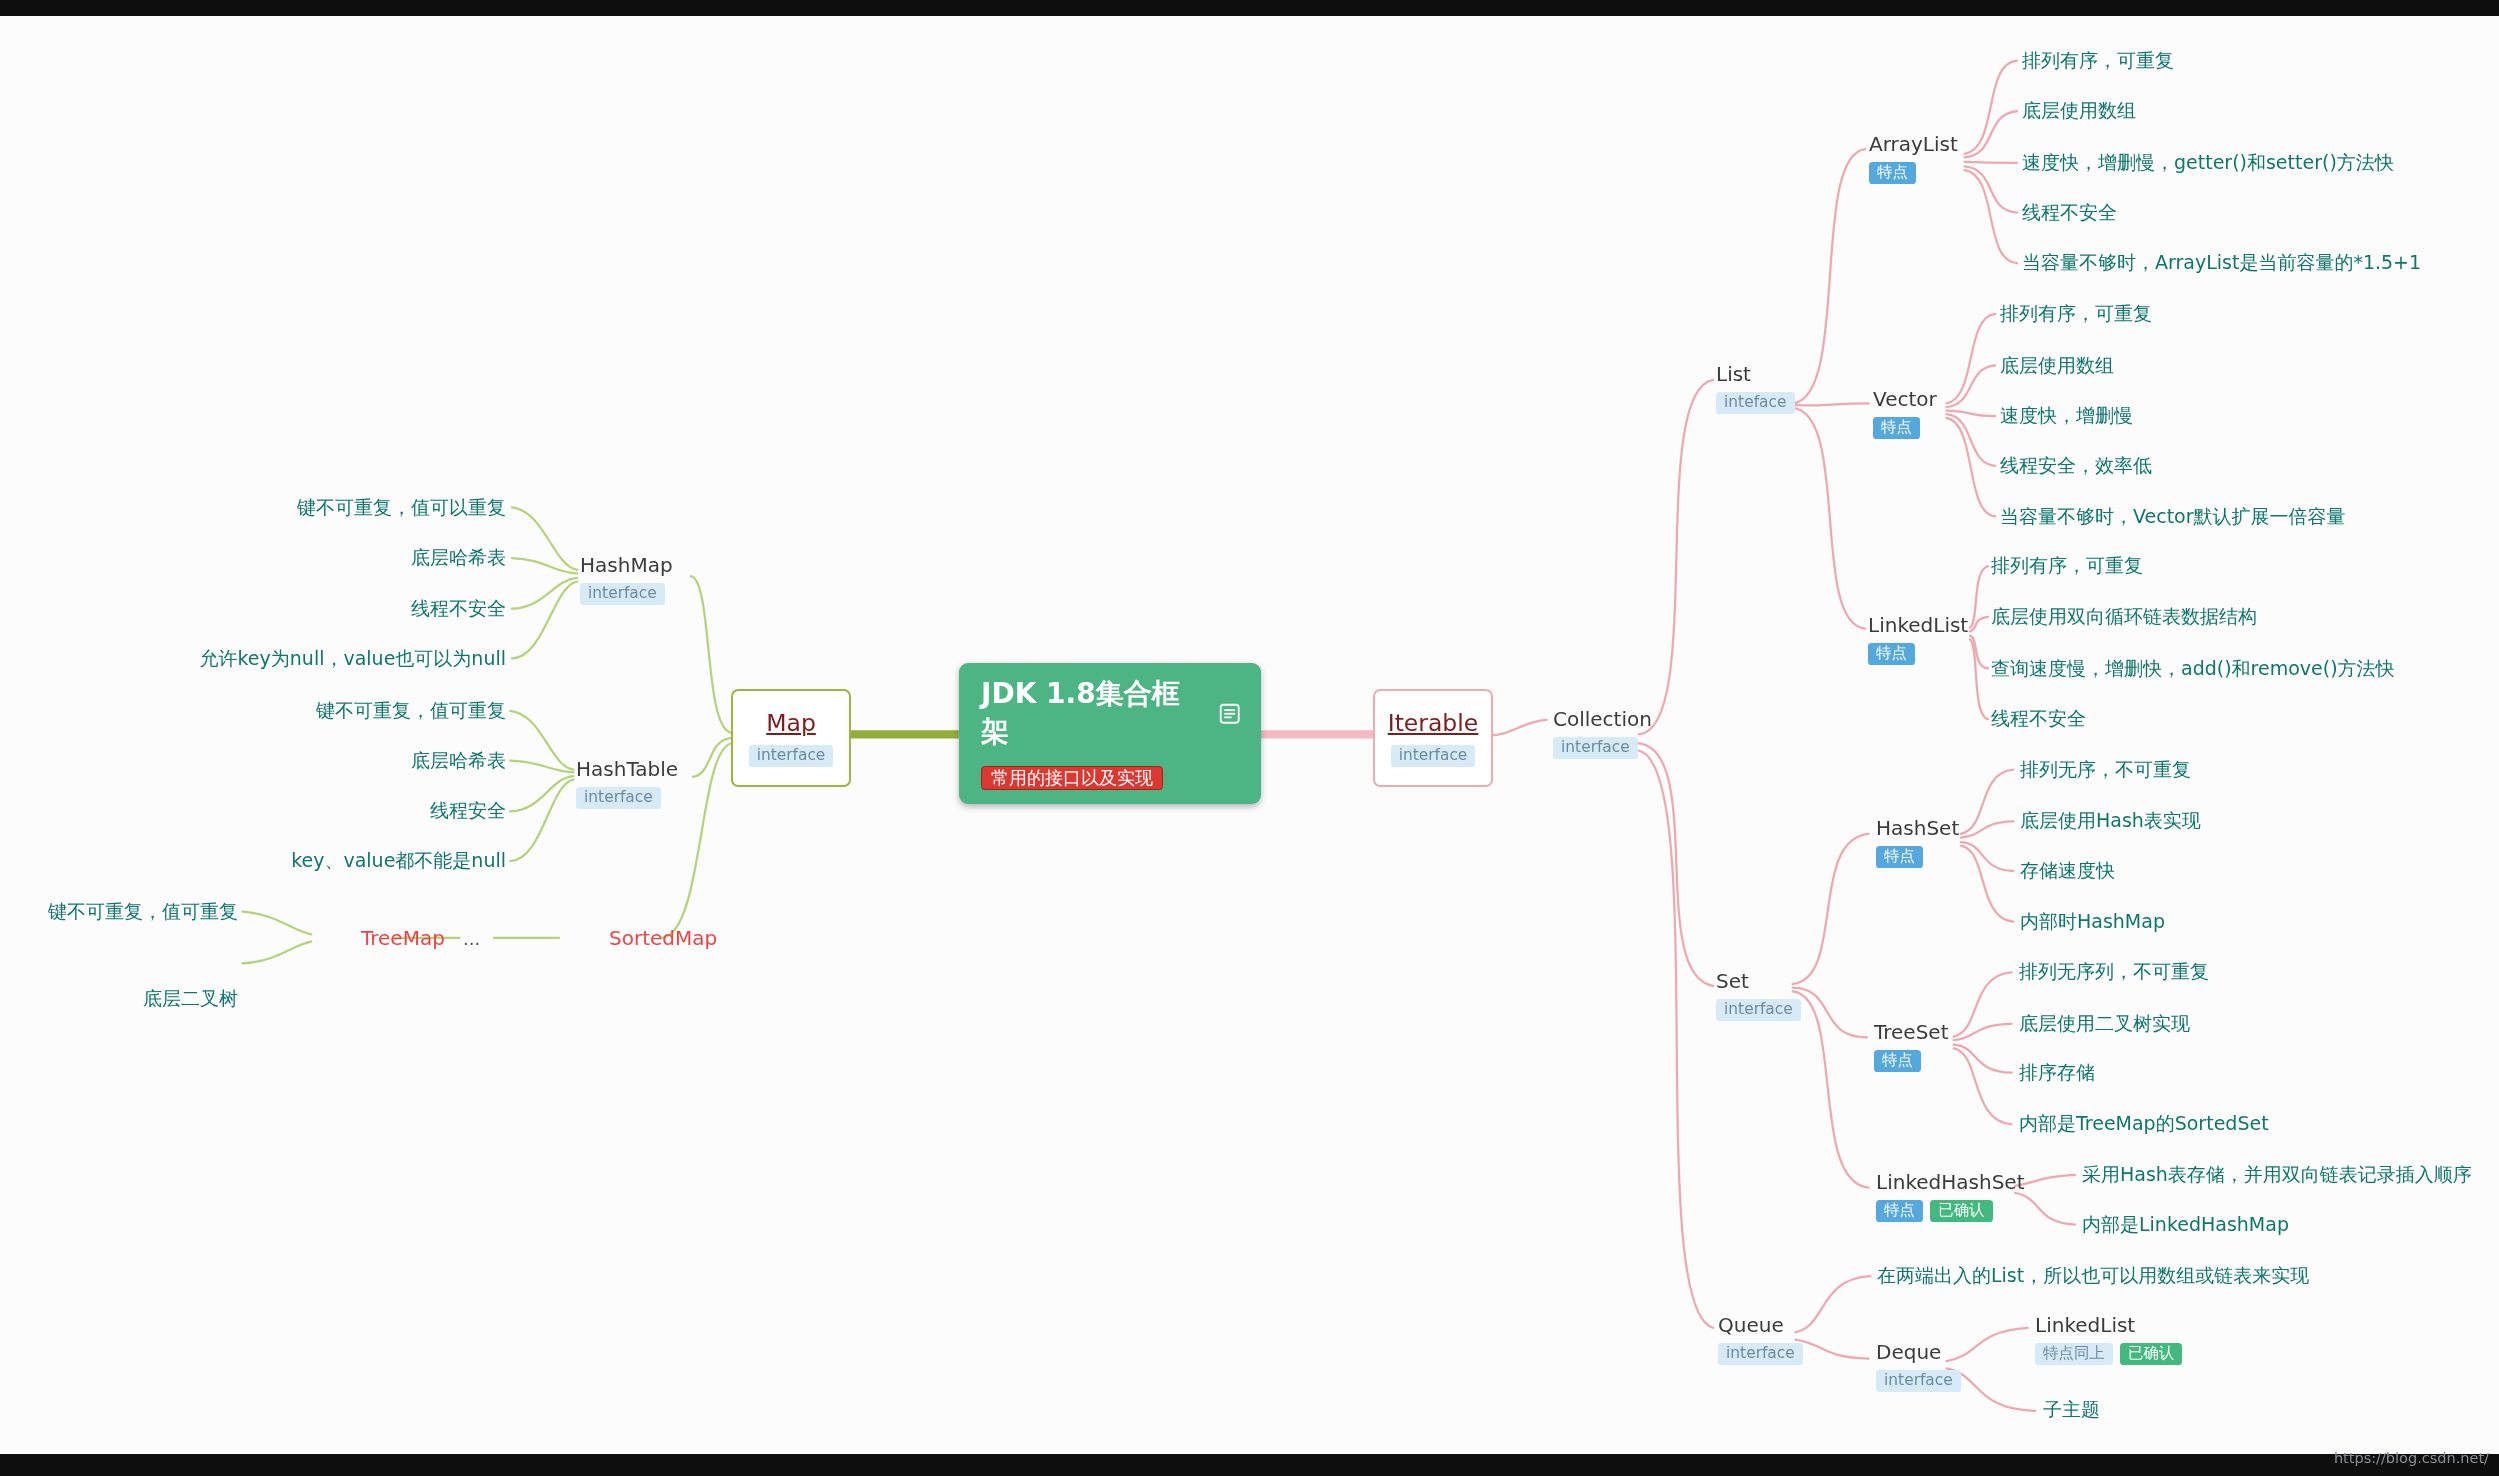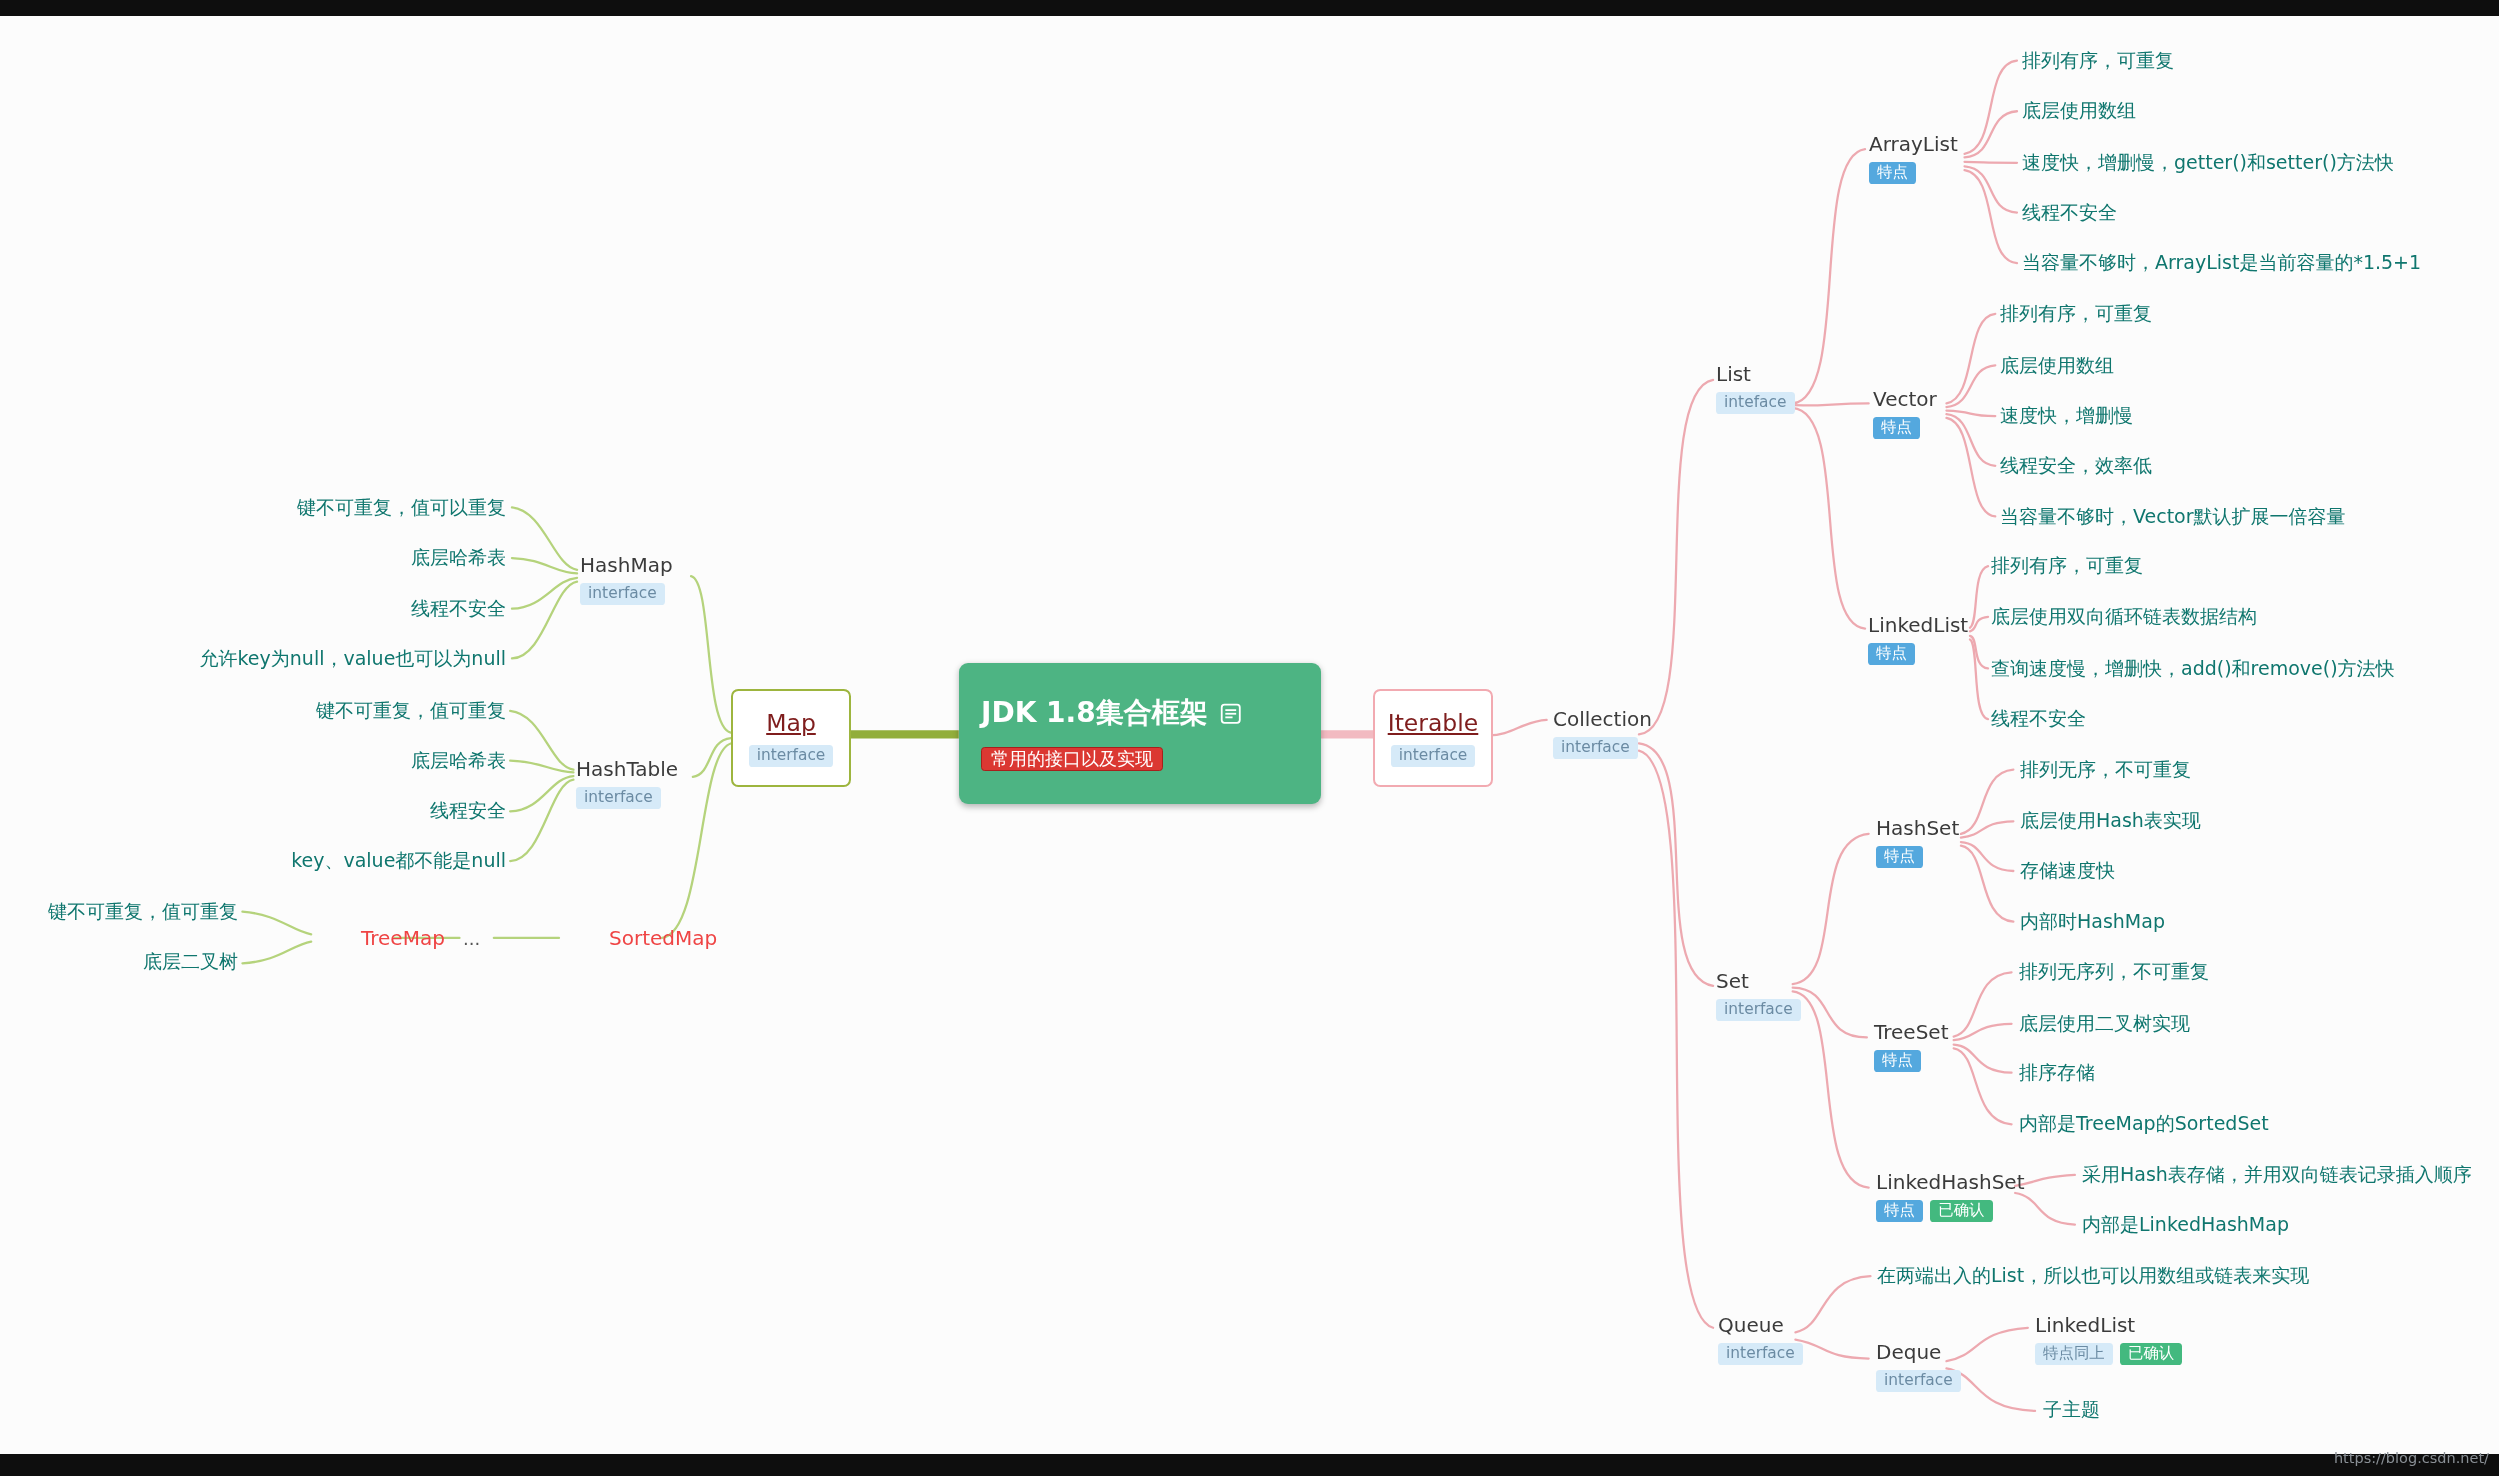--- a/index.html
+++ b/index.html
@@ -108,21 +108,21 @@
       <path d="M1985 1473 C2020 1466,2010 1414,2068 1411"></path>
       <path d="M1985 1481 C2020 1487,2015 1501,2066 1502"></path>
       <path d="M2152 1505 C2190 1498,2182 1472,2242 1468"></path>
       <path d="M2152 1513 C2190 1520,2182 1558,2250 1560"></path>
     </g>
   </svg>
 
   <div class="bar top"></div>
   <div class="bar bottom"></div>
 
-  <div class="center-box" style="left:959px;top:663px;width:362px;height:141px">
+  <div class="center-box" style="left:959px;top:663px;width:302px;height:141px">
     <div class="center-title">
       <span>JDK 1.8集合框架</span>
       <svg width="23.5" height="23.5" viewBox="0 0 26 26">
         <rect x="3" y="3" width="20" height="20" rx="3" fill="none" stroke="#ffffff" stroke-width="2"></rect>
         <line x1="7" y1="9" x2="19" y2="9" stroke="#ffffff" stroke-width="2"></line>
         <line x1="7" y1="13" x2="19" y2="13" stroke="#ffffff" stroke-width="2"></line>
         <line x1="7" y1="17" x2="15" y2="17" stroke="#ffffff" stroke-width="2"></line>
       </svg>
     </div>
     <div class="center-badge">常用的接口以及实现</div>
@@ -157,21 +157,21 @@
   </div>
   <div class="feat r" style="right:1994px;top:699px">键不可重复，值可重复</div>
   <div class="feat r" style="right:1994px;top:749px">底层哈希表</div>
   <div class="feat r" style="right:1994px;top:799px">线程安全</div>
   <div class="feat r" style="right:1994px;top:849px">key、value都不能是null</div>
 
   <div class="plain-label" style="left:563px;top:926px">SortedMap</div>
   <div class="ellipsis" style="left:463px;top:928px">...</div>
   <div class="plain-label" style="left:315px;top:926px">TreeMap</div>
   <div class="feat r" style="right:2262px;top:900px">键不可重复，值可重复</div>
-  <div class="feat r" style="right:2262px;top:950px">底层二叉树</div>
+  <div class="feat r" style="right:2262px;top:987px">底层二叉树</div>
 
   <div class="node" style="left:1553px;top:707px">
     <div class="nlabel">Collection</div>
     <div class="badges">
         <span class="badge light">interface</span>
       </div>
   </div>
 
   <div class="node" style="left:1716px;top:362px">
     <div class="nlabel">List</div>

